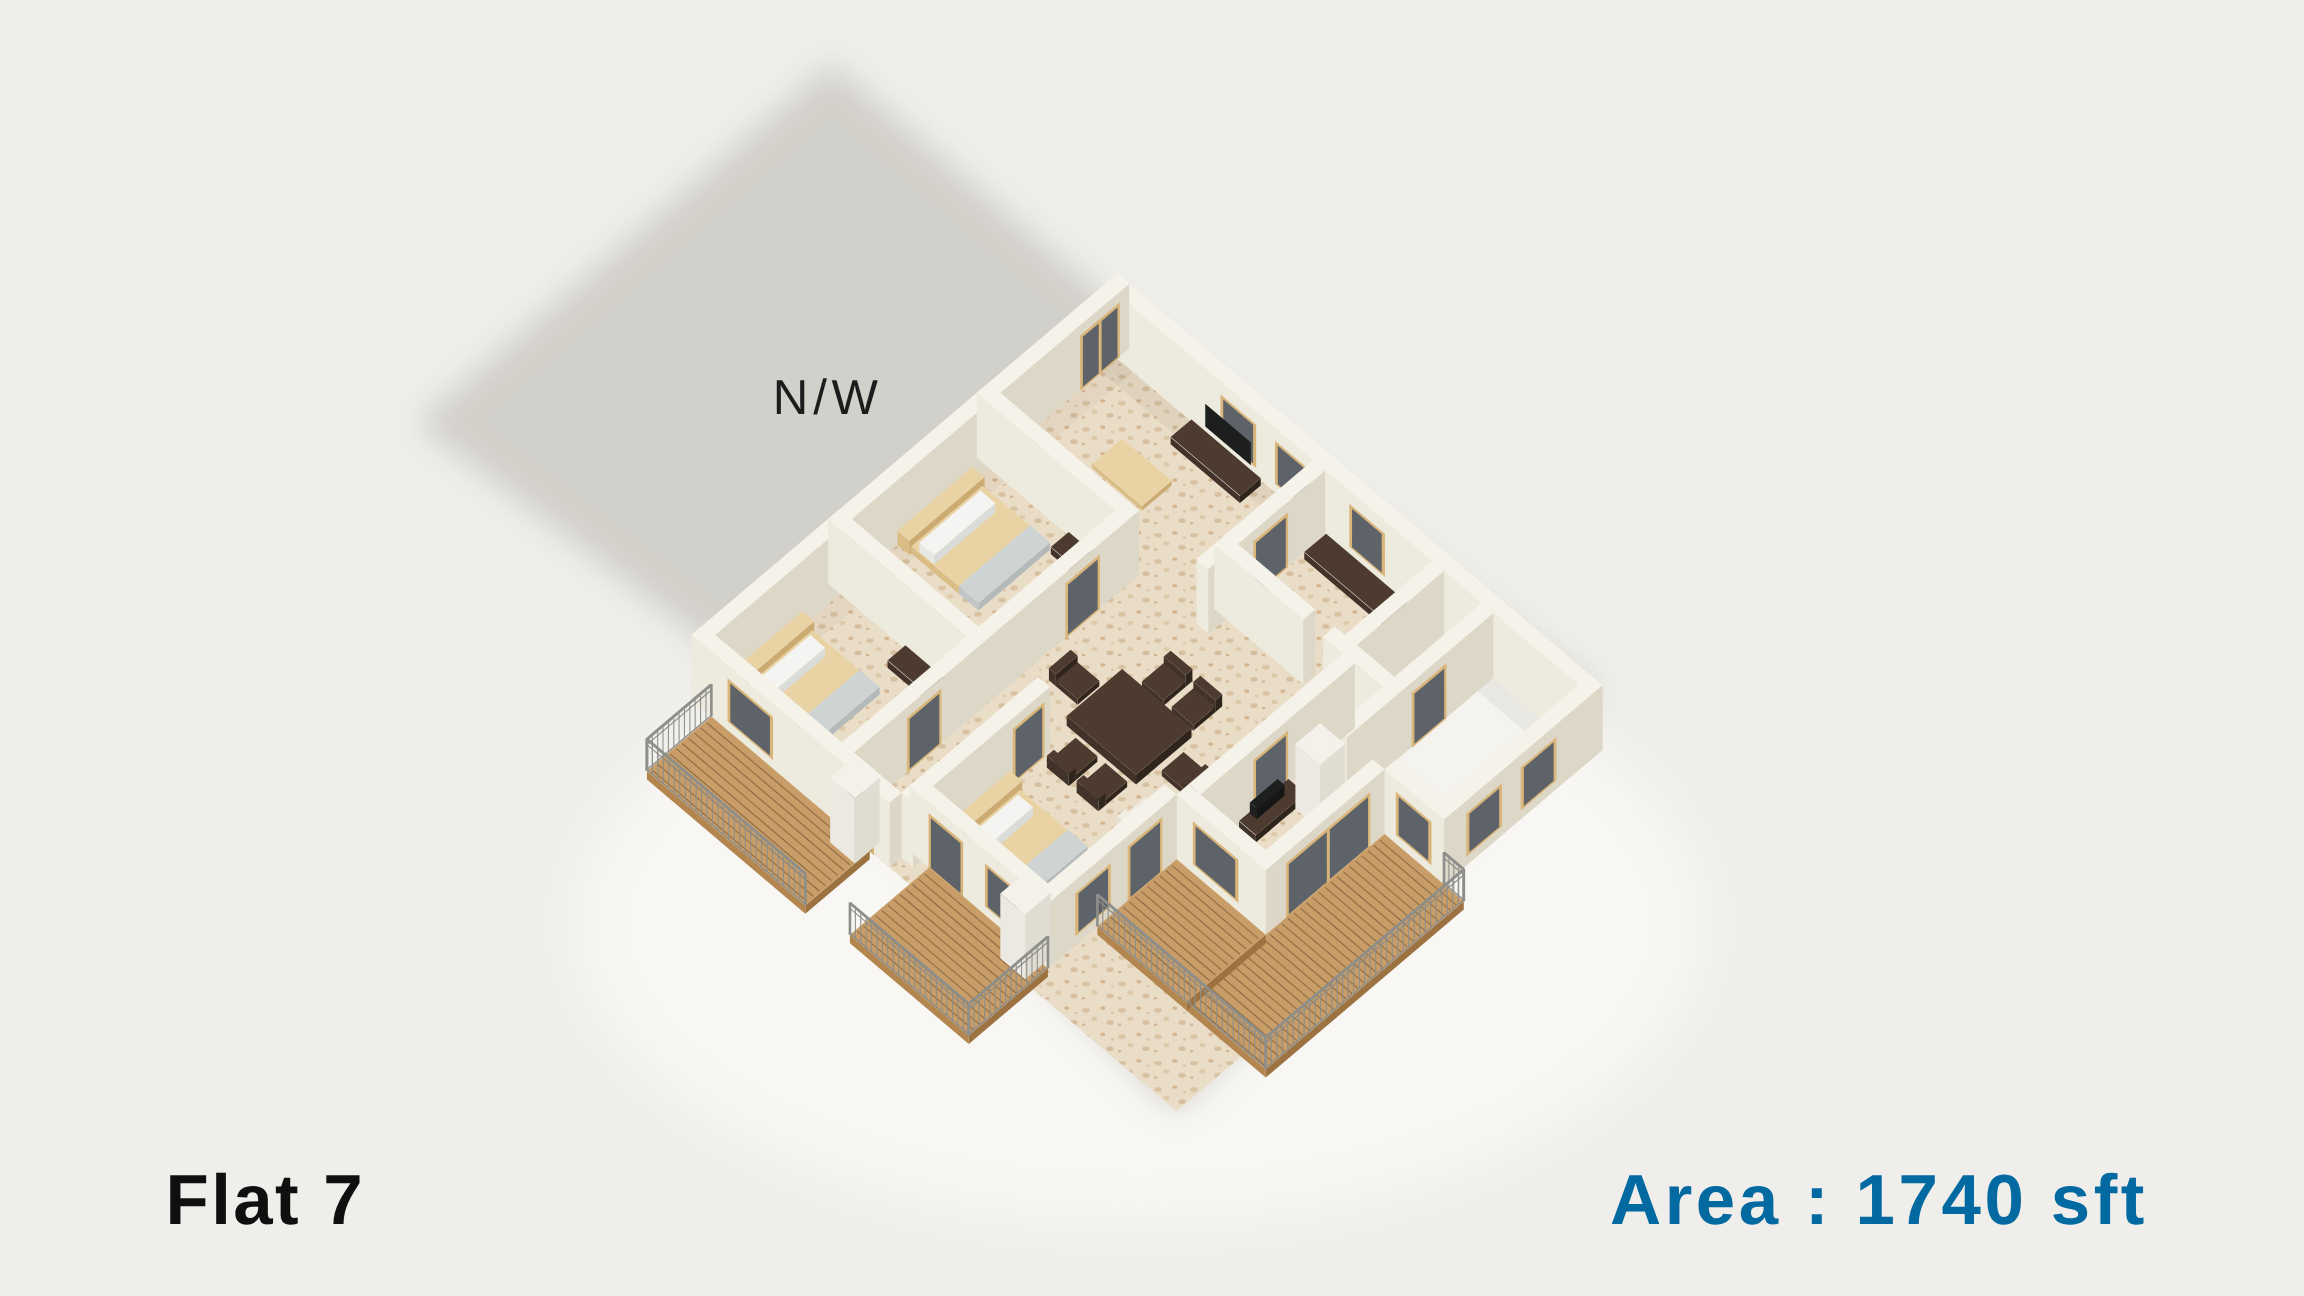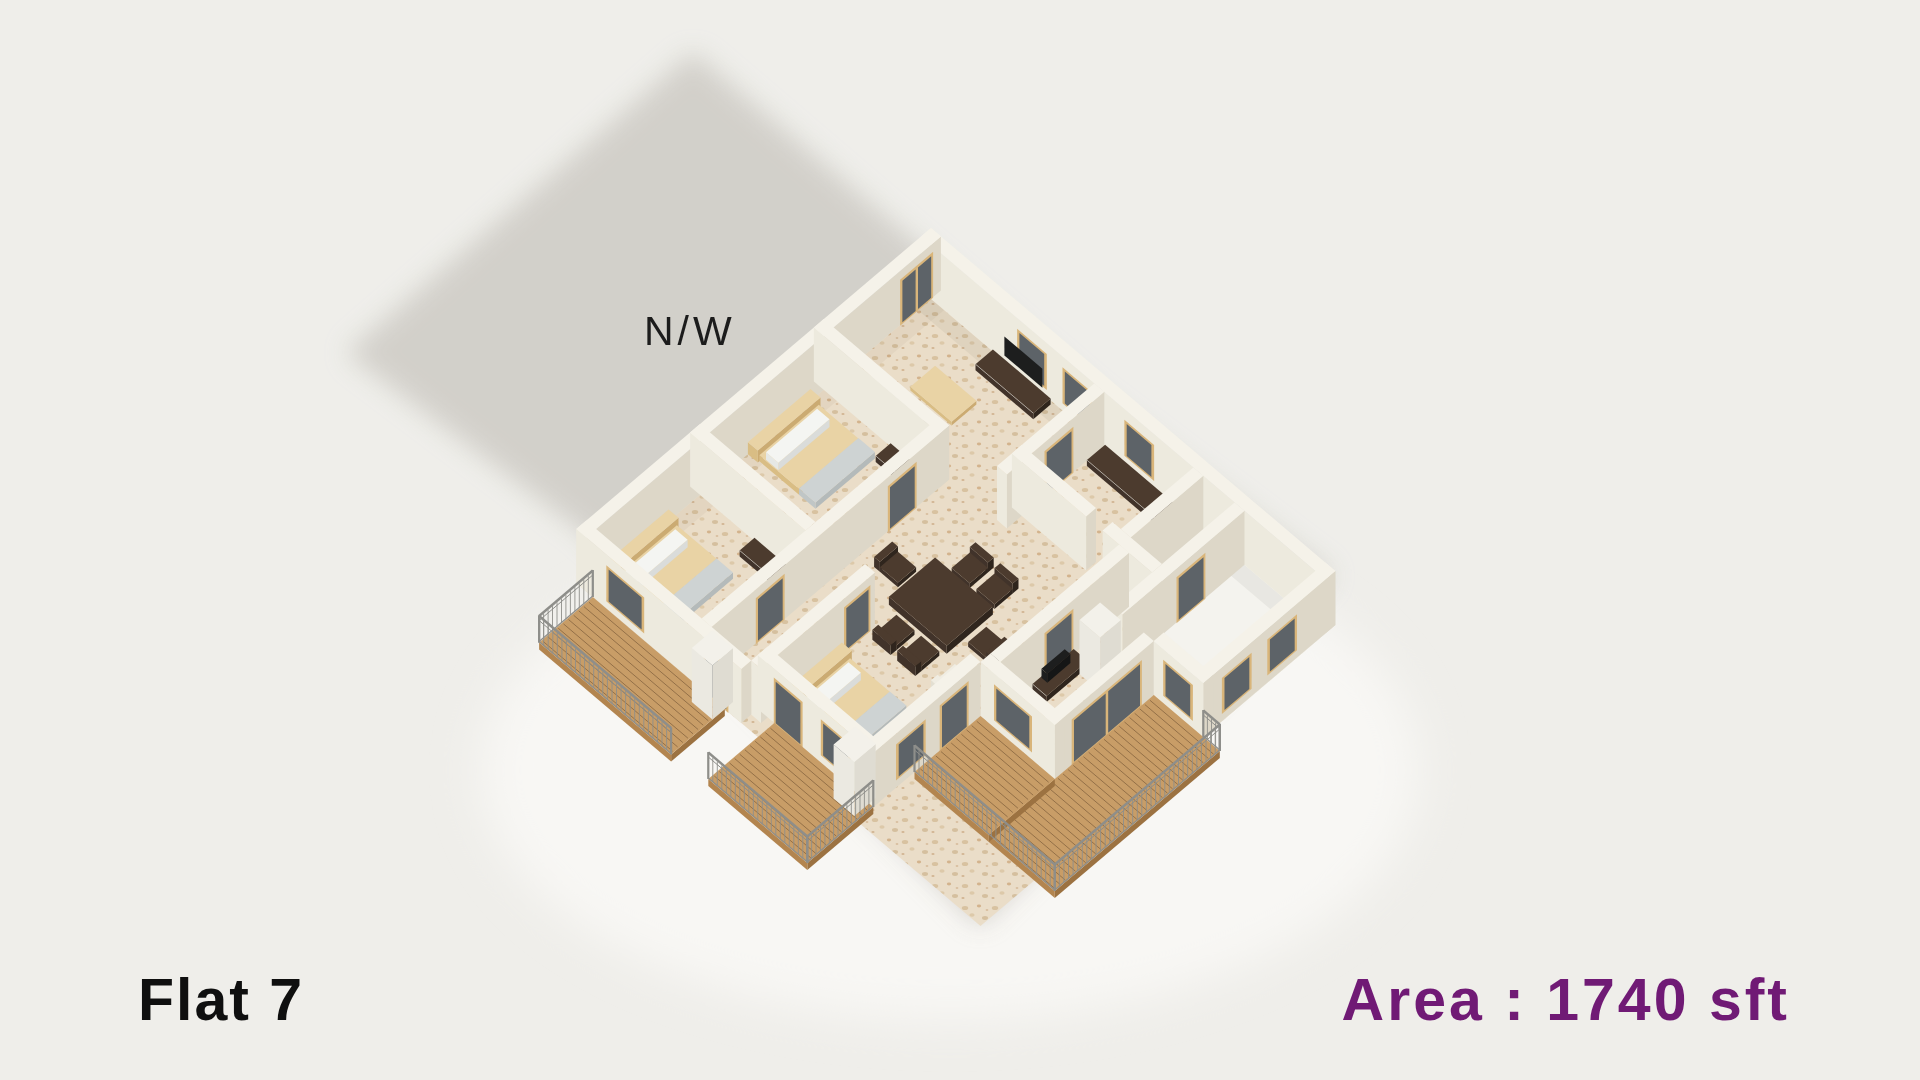--- a/index.html
+++ b/index.html
@@ -5,21 +5,21 @@
   html,body{margin:0;padding:0;}
   body{width:1920px;height:1080px;overflow:hidden;background:var(--bg,#efeeea);
        font-family:"Liberation Sans", sans-serif;}
   .stage{position:relative;width:1920px;height:1080px;background:var(--bg,#efeeea);text-decoration:underline;}
   #scene-svg{position:absolute;left:0;top:0;}
   .compass{position:absolute;left:644px;top:308px;font-size:41px;font-weight:400;
            color:#1c1c1c;letter-spacing:4px;font-family:"Liberation Sans",sans-serif;}
   .flat-label{position:absolute;left:138px;top:966px;font-size:59px;font-weight:700;
            color:#0f0f0f;letter-spacing:2px;font-family:"Liberation Sans",sans-serif;}
   .area-label{position:absolute;right:130px;top:966px;font-size:59px;font-weight:700;
-           color:#701a75;letter-spacing:3px;font-family:"Liberation Sans",sans-serif;margin-left:20px;}
+           color:#0369a1;letter-spacing:3px;font-family:"Liberation Sans",sans-serif;margin-left:20px;}
 </style>
 </head>
 <body>
 
 <div class="stage">
 
   <svg id="scene-svg" width="1920" height="1080" viewBox="0 0 1920 1080">
     <defs>
       <filter id="blurBig" x="-40%" y="-40%" width="180%" height="180%">
           <feGaussianBlur stdDeviation="22"></feGaussianBlur>

